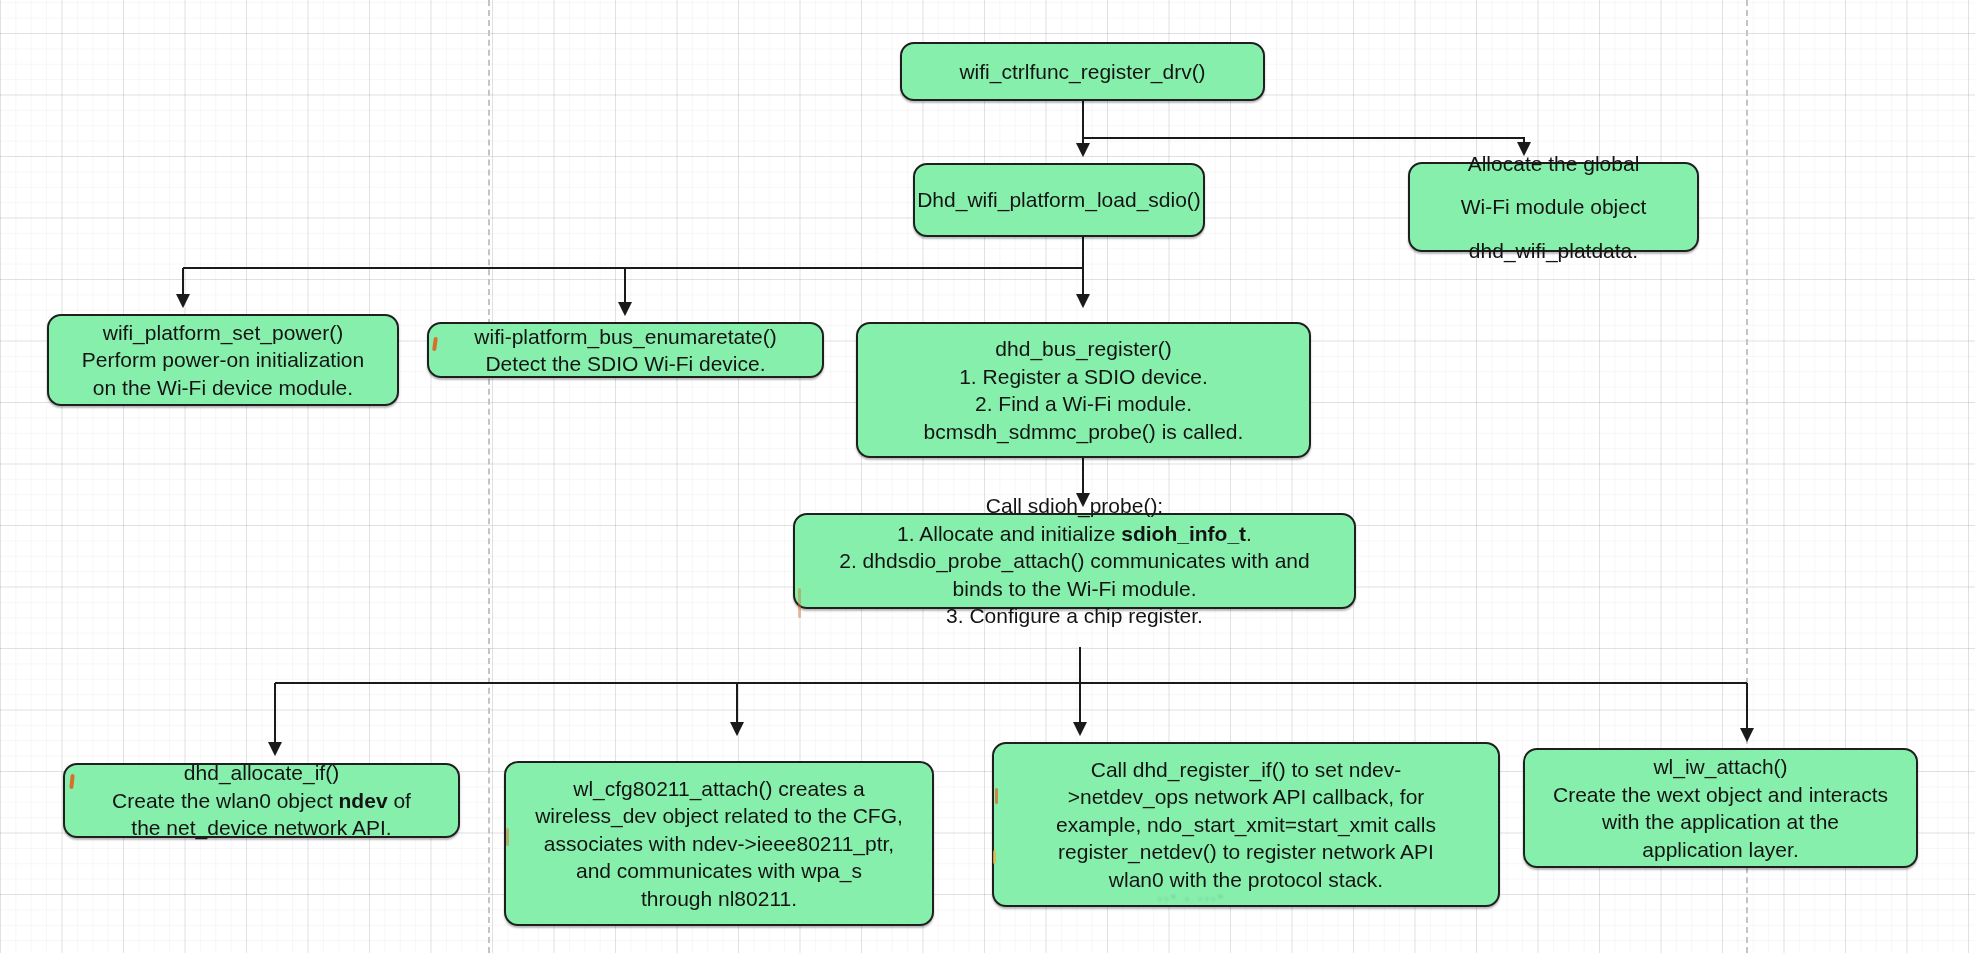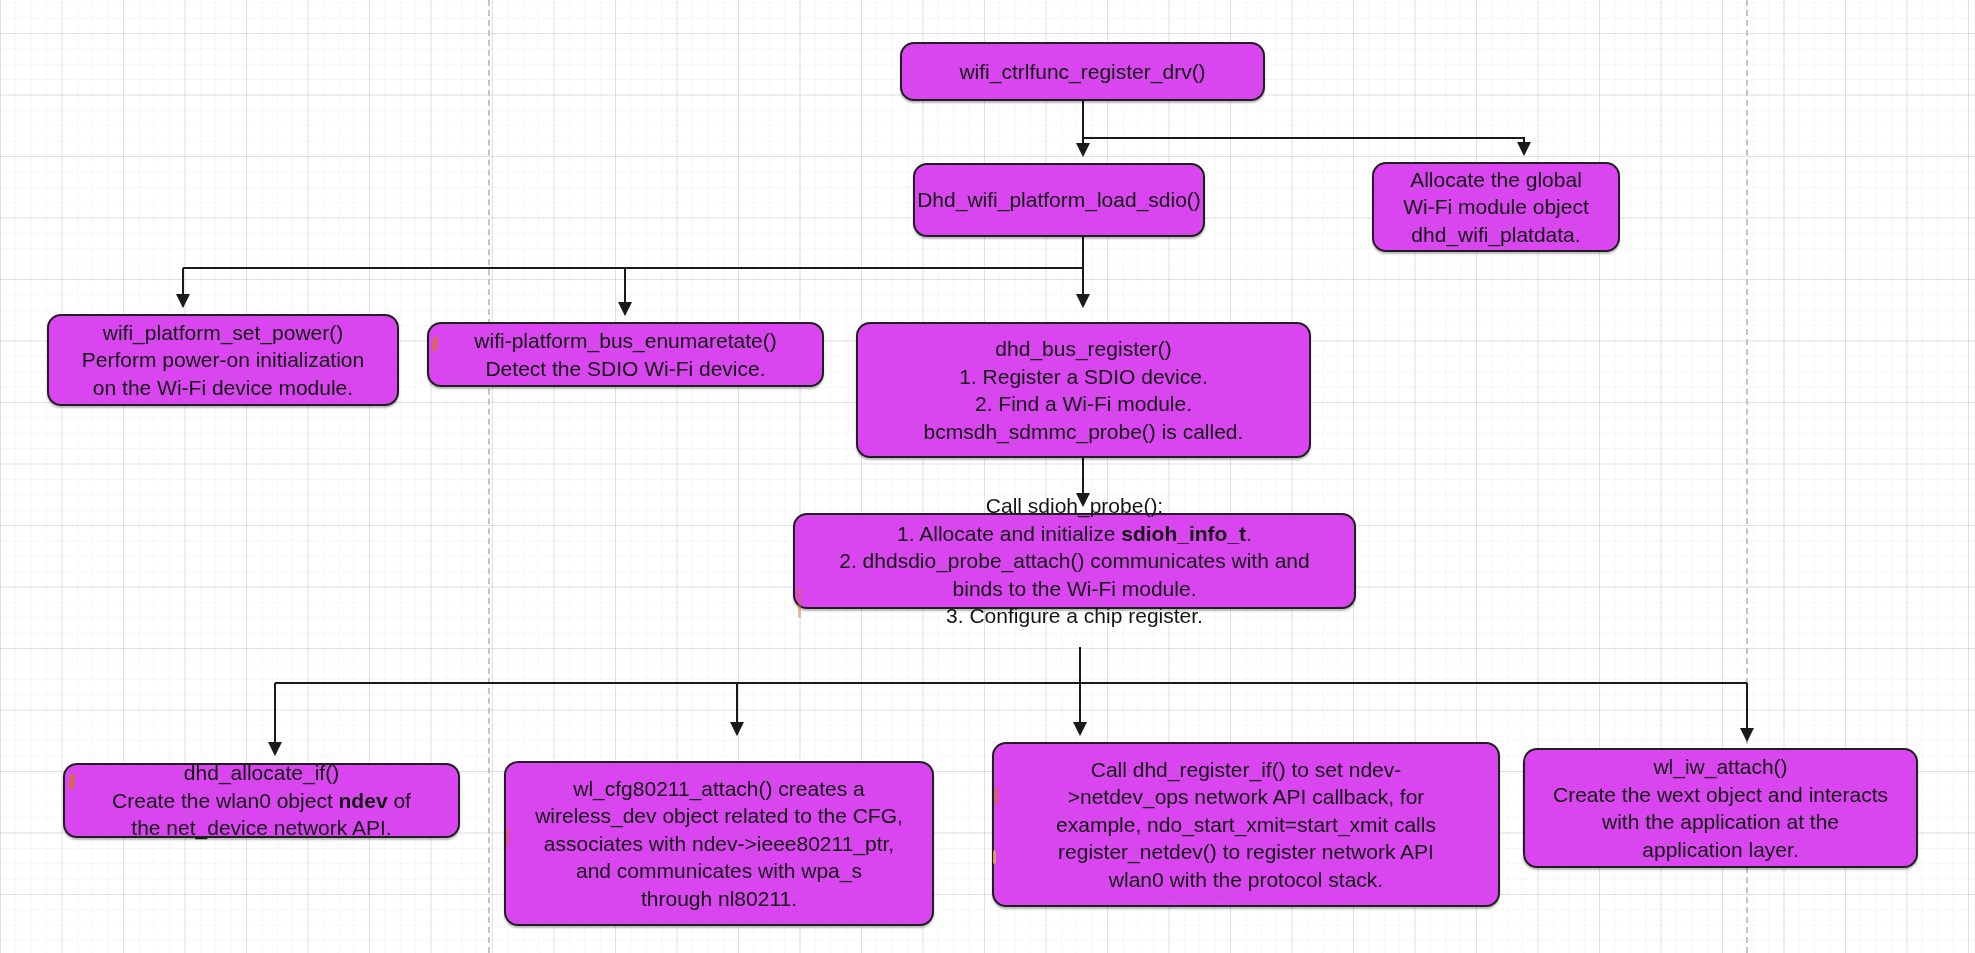--- a/index.html
+++ b/index.html
@@ -18,33 +18,33 @@
   }
   .pagebreak{
     position:absolute;top:0;bottom:0;width:0;
     border-left:2px dashed #c3c3c8;
   }
   #pb-left{left:488px;}
   #pb-right{left:1746px;}
   svg.wires{position:absolute;left:0;top:0;z-index:2;}
   .node{
     position:absolute;z-index:3;box-sizing:border-box;
-    background:#d946ef;border:2.5px solid #1f1f1f;border-radius:14px;
+    background:#86efac;border:2.5px solid #1f1f1f;border-radius:14px;
     display:flex;flex-direction:column;justify-content:center;align-items:center;
     text-align:center;font-size:21px;line-height:1.31;
     box-shadow:0 2px 2px rgba(0,0,0,.28);
     padding:6px 10px;
   }
   .node .ln{white-space:nowrap;}
   .node b{font-weight:bold;}
   #node-a{left:900px;top:42px;width:365px;height:59px;}
   #node-b{left:913px;top:163px;width:292px;height:74px;}
-  #node-c{left:1372px;top:162px;width:248px;height:90px;}
+  #node-c{left:1408px;top:162px;width:291px;height:90px;gap:16px;}
   #node-d{left:47px;top:314px;width:352px;height:92px;}
-  #node-e{left:427px;top:322px;width:397px;height:65px;}
+  #node-e{left:427px;top:322px;width:397px;height:56px;}
   #node-f{left:856px;top:322px;width:455px;height:136px;}
   #node-g{left:793px;top:513px;width:563px;height:96px;}
   #node-h{left:63px;top:763px;width:397px;height:75px;}
   #node-i{left:504px;top:742px;width:430px;height:165px;margin-top:19px;}
   #node-j{left:992px;top:742px;width:508px;height:165px;}
   #node-k{left:1523px;top:748px;width:395px;height:120px;text-align:right;}
   .ink{position:absolute;z-index:4;border-radius:2px;}
   #ink-e{left:433px;top:337px;width:4px;height:14px;background:#d96f2e;transform:rotate(8deg);}
   #ink-h{left:70px;top:774px;width:4px;height:15px;background:#d96f2e;transform:rotate(6deg);}
   #ink-j1{left:995px;top:788px;width:3px;height:16px;background:#d96f2e;opacity:.8;}

